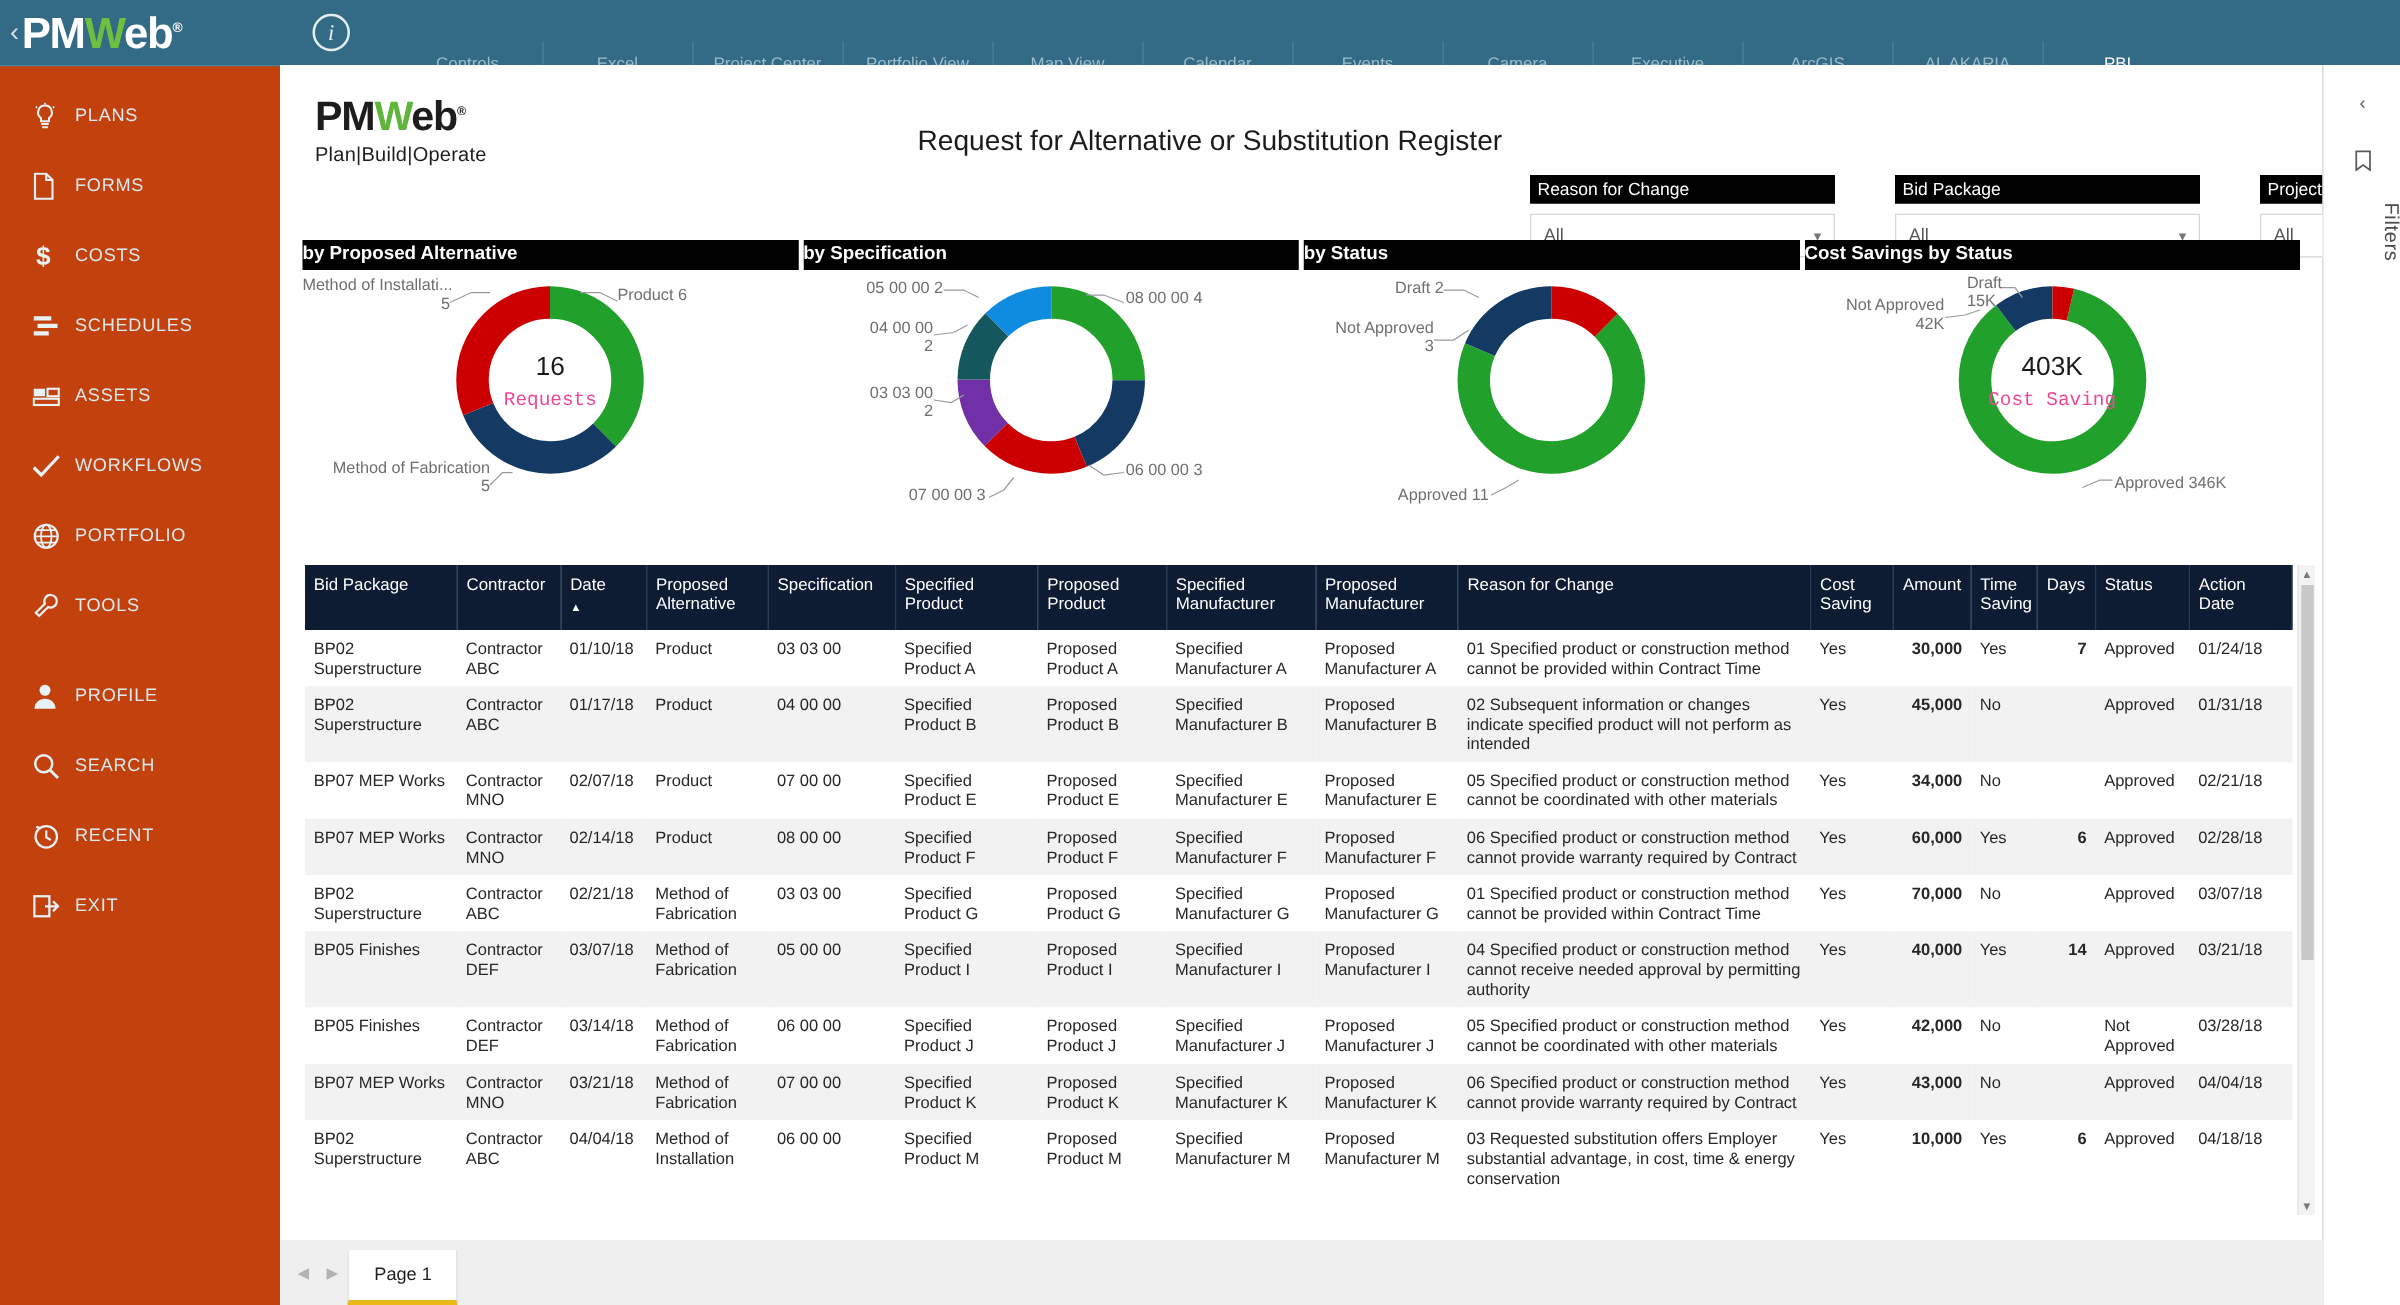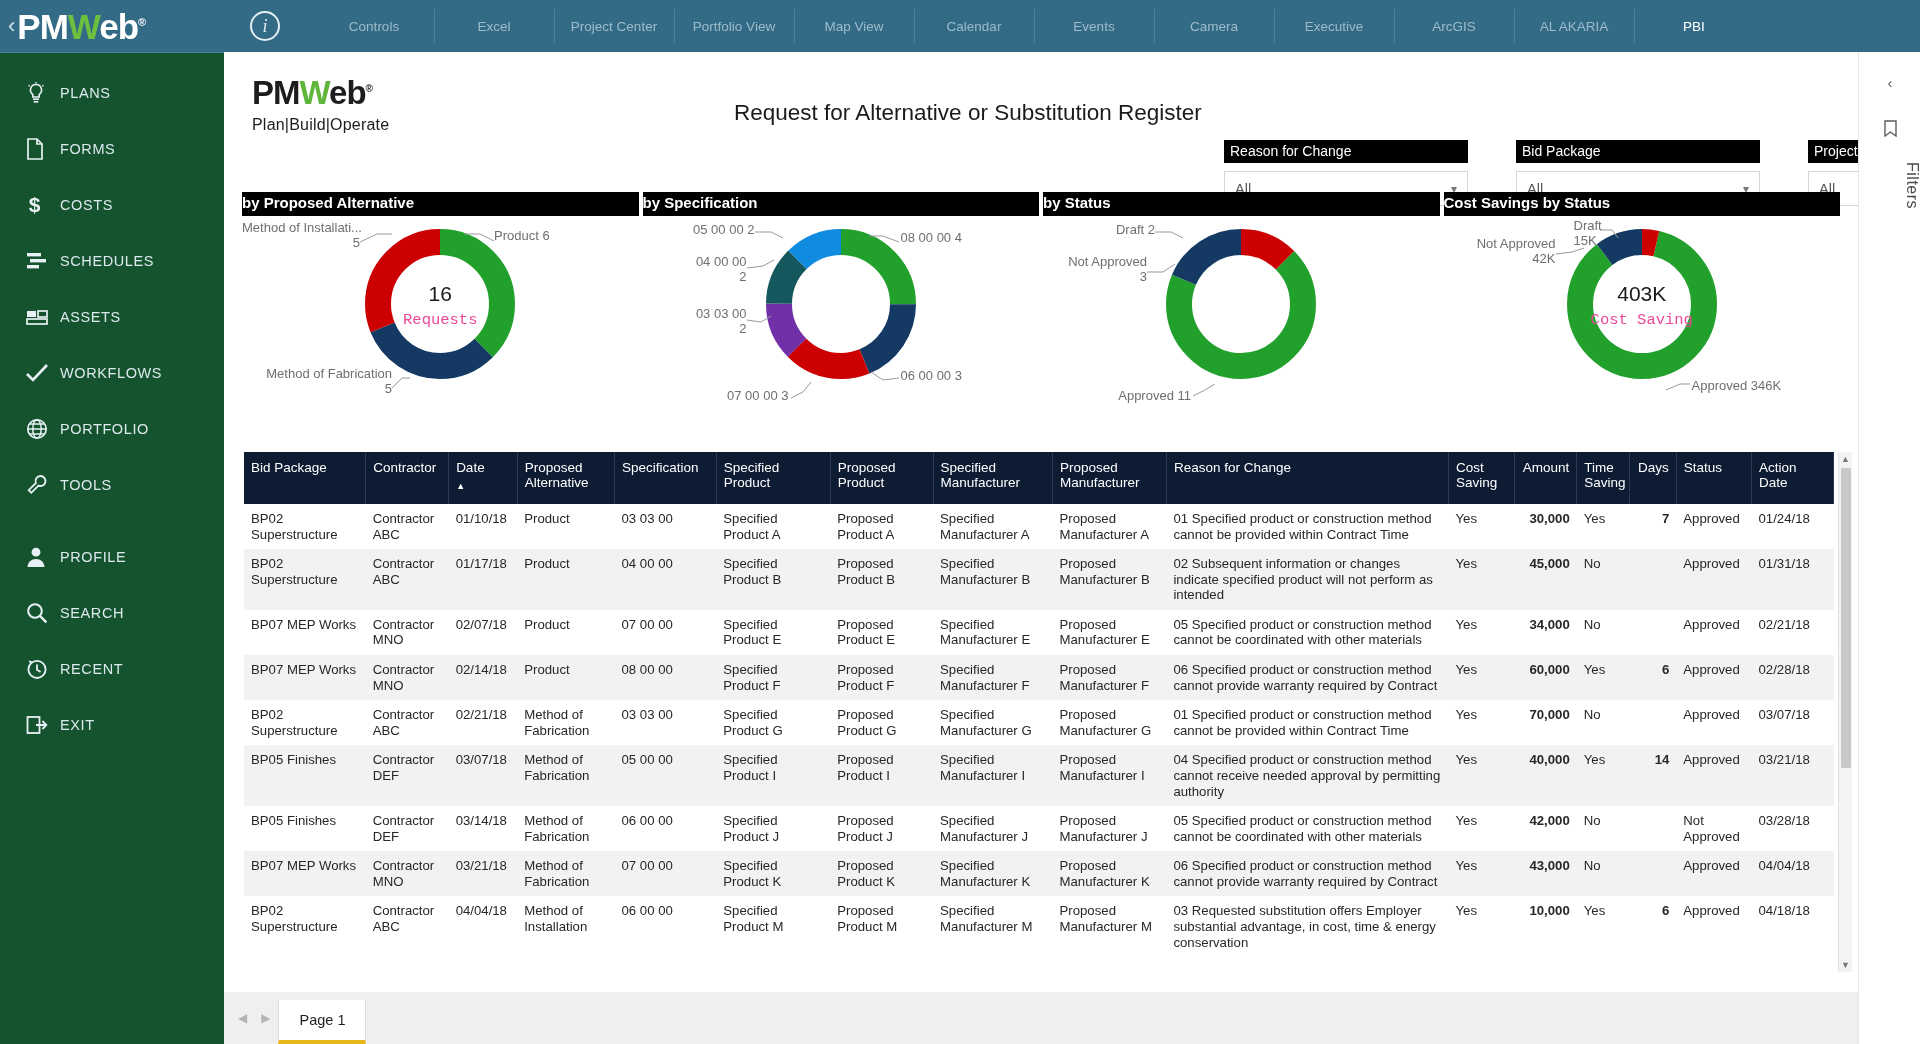--- a/index.html
+++ b/index.html
@@ -31,32 +31,32 @@
   .info-icon {
     width: 30px; height: 30px; border: 2px solid #e3eef3; border-radius: 50%;
     color: #e3eef3; font-size: 18px; font-style: italic; font-family: "Liberation Serif", serif;
     display: flex; align-items: center; justify-content: center;
     margin-left: 26px; flex-shrink: 0;
   }
   .nav-tabs { display: flex; align-items: stretch; height: 52px; margin-left: 34px; flex: 1; }
   .nav-tab {
     position: relative; display: flex; align-items: center; justify-content: center;
     color: #9dbccb; font-size: 13.5px; padding: 4px 10px; min-width: 120px;
-    height: 52px; cursor: pointer; white-space: nowrap;
+    height: 52px; cursor: pointer; white-space: nowrap; margin-top: 24px;
   }
   .nav-tab + .nav-tab::before {
     content: ""; position: absolute; left: 0; top: 9px; bottom: 9px;
     width: 1px; background: #4b8299;
   }
   .nav-tab.active { color: #ffffff; }
 
   
   .sidebar {
     position: absolute; left: 0; top: 52px; width: 224px; height: 992px;
-    background: #14532d;
+    background: #c2410c;
   }
   .sb-sep { height: 1px; background: #4b8299; margin: 0 0 12px 0; }
   .sb-item {
     display: flex; align-items: center; height: 56px; padding-left: 26px;
     color: #dce9ef; font-size: 14.5px; letter-spacing: 0.6px; cursor: pointer;
   }
   .sb-ico {
     width: 34px; flex-shrink: 0; display: flex; align-items: center;
     color: #e8f1f5;
   }
@@ -125,21 +125,21 @@
   .table-zone {
     position: absolute; left: 244px; top: 452px; width: 1608px; height: 520px;
     background: #ffffff;
   }
   table.grid { border-collapse: collapse; width: 1590px; table-layout: fixed; }
   table.grid th {
     background: #0d1b33; color: #ffffff; font-weight: normal; font-size: 13.5px;
     text-align: left; vertical-align: top; padding: 8px 7px 8px 7px;
     border-right: 1px solid #2a3850; height: 52px;
   }
-  table.grid th.num { text-align: right; }
+  table.grid th.num { text-align: left; }
   table.grid th .sortarrow { display:block; font-size: 9px; margin-top: 6px; }
   table.grid td {
     font-size: 13.2px; color: #272727; vertical-align: top;
     padding: 7px 7px 7px 7px; line-height: 1.18;
   }
   table.grid td.num { text-align: right; font-weight: bold; }
   tr.alt td { background: #f2f2f2; }
   tr.row td { background: #ffffff; }
 
   .vscroll {

